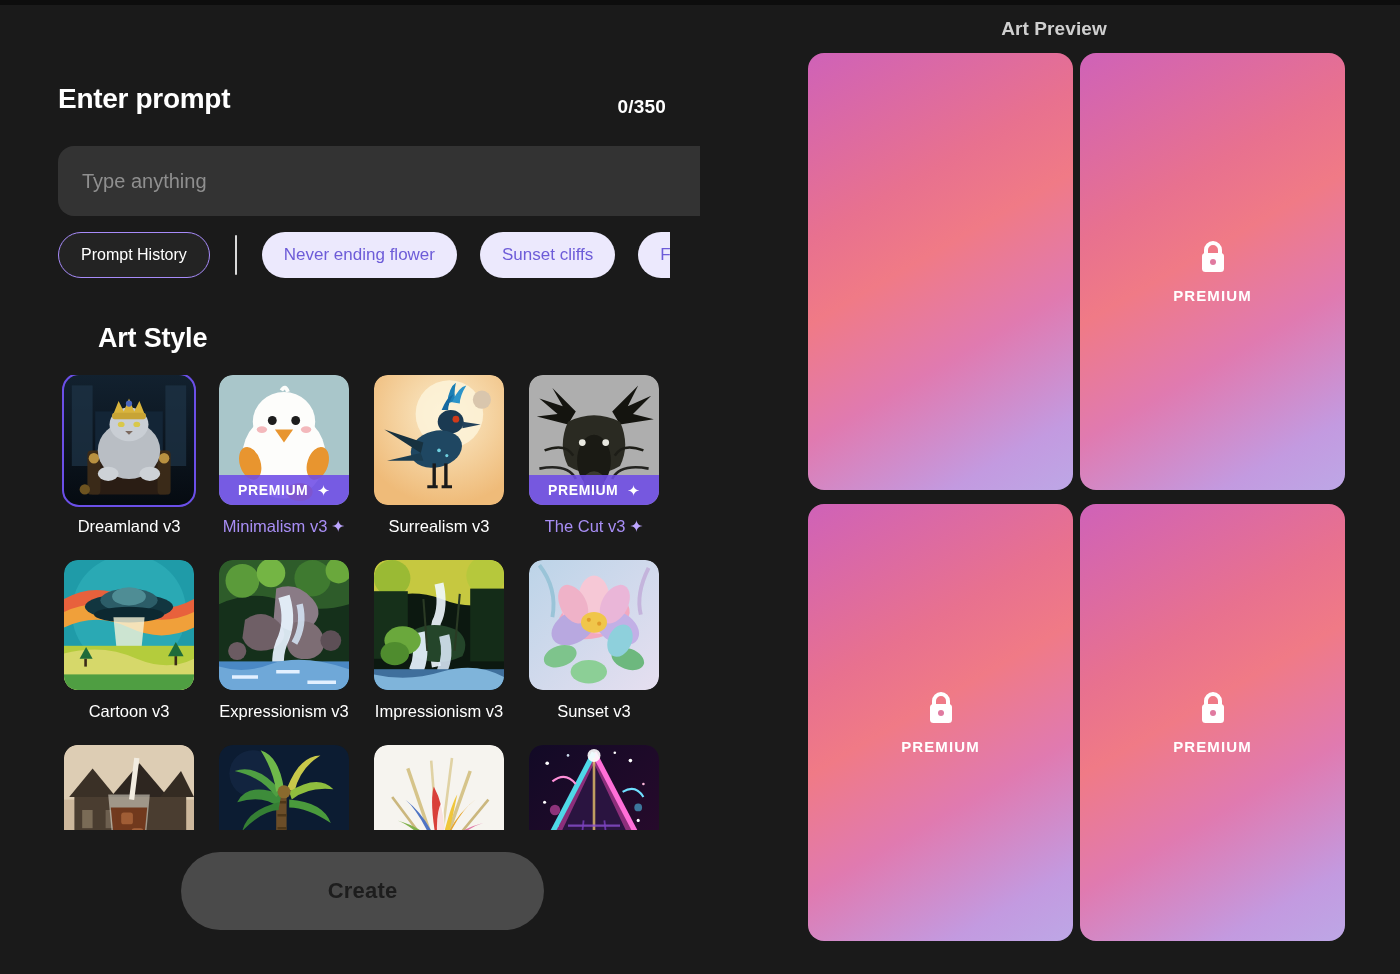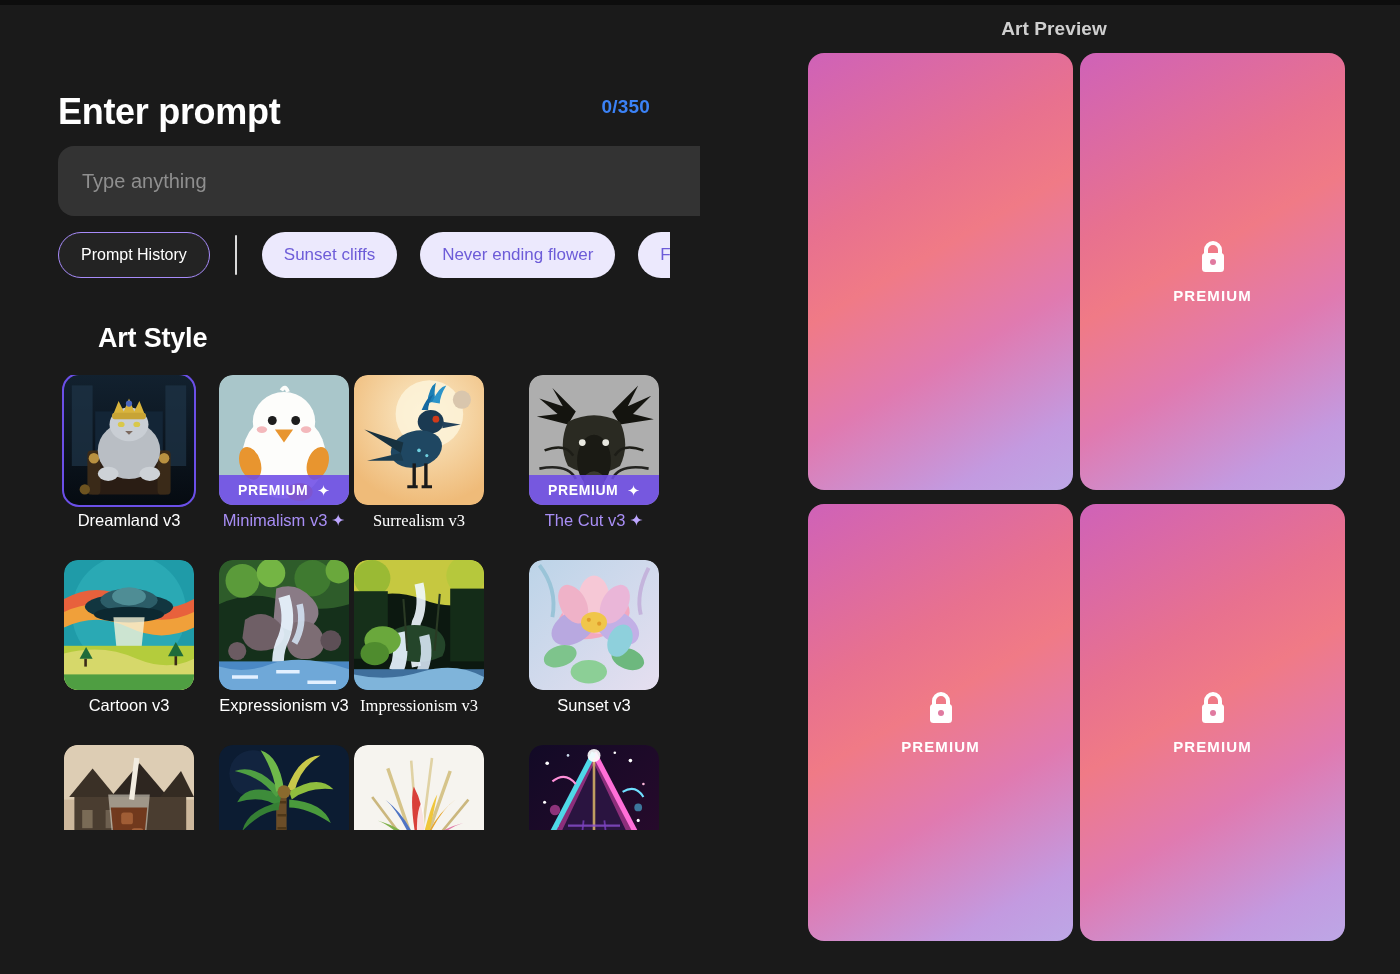--- a/index.html
+++ b/index.html
@@ -39,32 +39,32 @@
   }
 
   .prompt-head {
     position: absolute;
     left: 58px; top: 78px;
     width: 612px;
     height: 44px;
   }
   .prompt-title {
     position: absolute;
-    left: 0; top: 8px;
-    font-size: 36px;
+    left: 0; top: 0;
+    font-size: 28px;
     font-weight: bold;
     color: #ffffff;
     letter-spacing: -0.3px;
   }
   .char-counter {
     position: absolute;
-    right: 20px; top: 13px;
+    right: 4px; top: 13px;
     font-size: 19px;
     font-weight: 600;
-    color: #3b82f6;
+    color: #ffffff;
     letter-spacing: 0.2px;
   }
 
   .prompt-input {
     position: absolute;
     left: 58px; top: 141px;
     width: 682px;
     height: 70px;
     background: #333333;
     border: none;
@@ -147,21 +147,21 @@
     height: 185px;
     width: 620px;
   }
   .style-cell {
     position: absolute;
     top: 0;
     width: 130px;
   }
   .style-cell.c0 { left: 6px; }
   .style-cell.c1 { left: 161px; }
-  .style-cell.c2 { left: 296px; font-family: Liberation Serif, serif; }
+  .style-cell.c2 { left: 316px; }
   .style-cell.c3 { left: 471px; }
 
   .thumb-wrap {
     position: relative;
     width: 130px;
     height: 130px;
     border-radius: 14px;
     overflow: hidden;
   }
   .thumb-wrap.selected {
@@ -193,21 +193,21 @@
     color: #ffffff;
     letter-spacing: 0.6px;
   }
   .premium-bar .sp {
     font-size: 15px;
     color: #ffffff;
     line-height: 1;
   }
 
   .style-label {
-    margin-top: 6px;
+    margin-top: 12px;
     width: 130px;
     text-align: center;
     font-size: 16.5px;
     color: #ffffff;
     white-space: nowrap;
   }
   .style-label.premium { color: #a88ef5; }
   .style-label .lsp { color: #bda6ff; margin-left: 4px; }
 
   
@@ -304,22 +304,22 @@
     <div class="prompt-head">
       <div class="prompt-title">Enter prompt</div>
       <div class="char-counter">0/350</div>
     </div>
 
     <input class="prompt-input" type="text" placeholder="Type anything" style="">
 
     <div class="chips-row">
       <div class="chip-history">Prompt History</div>
       <div class="chip-divider"></div>
+      <div class="chip">Never ending flower</div>
       <div class="chip">Sunset cliffs</div>
-      <div class="chip">Never ending flower</div>
       <div class="chip">Fire and</div>
     </div>
 
     <div class="style-title">Art Style</div>
 
     <div class="style-grid" id="style-grid">
         <div class="style-row">
           <div class="style-cell c0">
             <div class="thumb-wrap selected">
               <div class="thumb-art">
@@ -651,20 +651,21 @@
       <path d="M72 36 q10 -6 16 4" stroke="#6fe0ff" stroke-width="1.6" fill="none"></path>
       <circle cx="20" cy="50" r="4" fill="#d94fb0" opacity=".6"></circle>
       <circle cx="84" cy="48" r="3" fill="#4fc0e8" opacity=".6"></circle>
     </svg>
               </div>
             </div>
           </div>
         </div>
       </div>
 
+    <button class="create-btn">Create</button>
   </div>
 
   <div class="right-panel">
     <div class="preview-title">Art Preview</div>
     <div class="preview-grid" id="preview-grid">
         <div class="preview-card p0"></div>
         <div class="preview-card p1">
           <div class="lock-block">
             <span>
               <svg width="30" height="34" viewBox="0 0 30 34">

